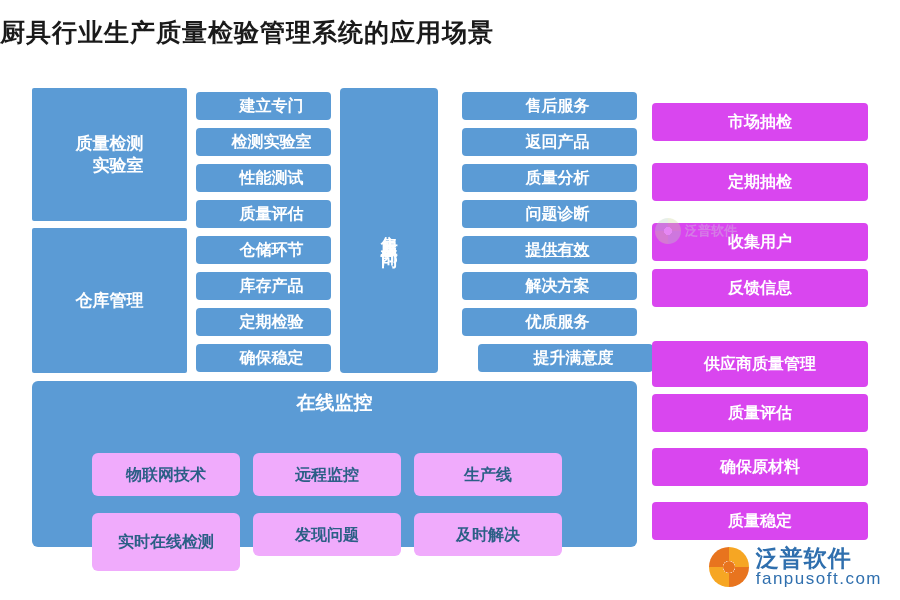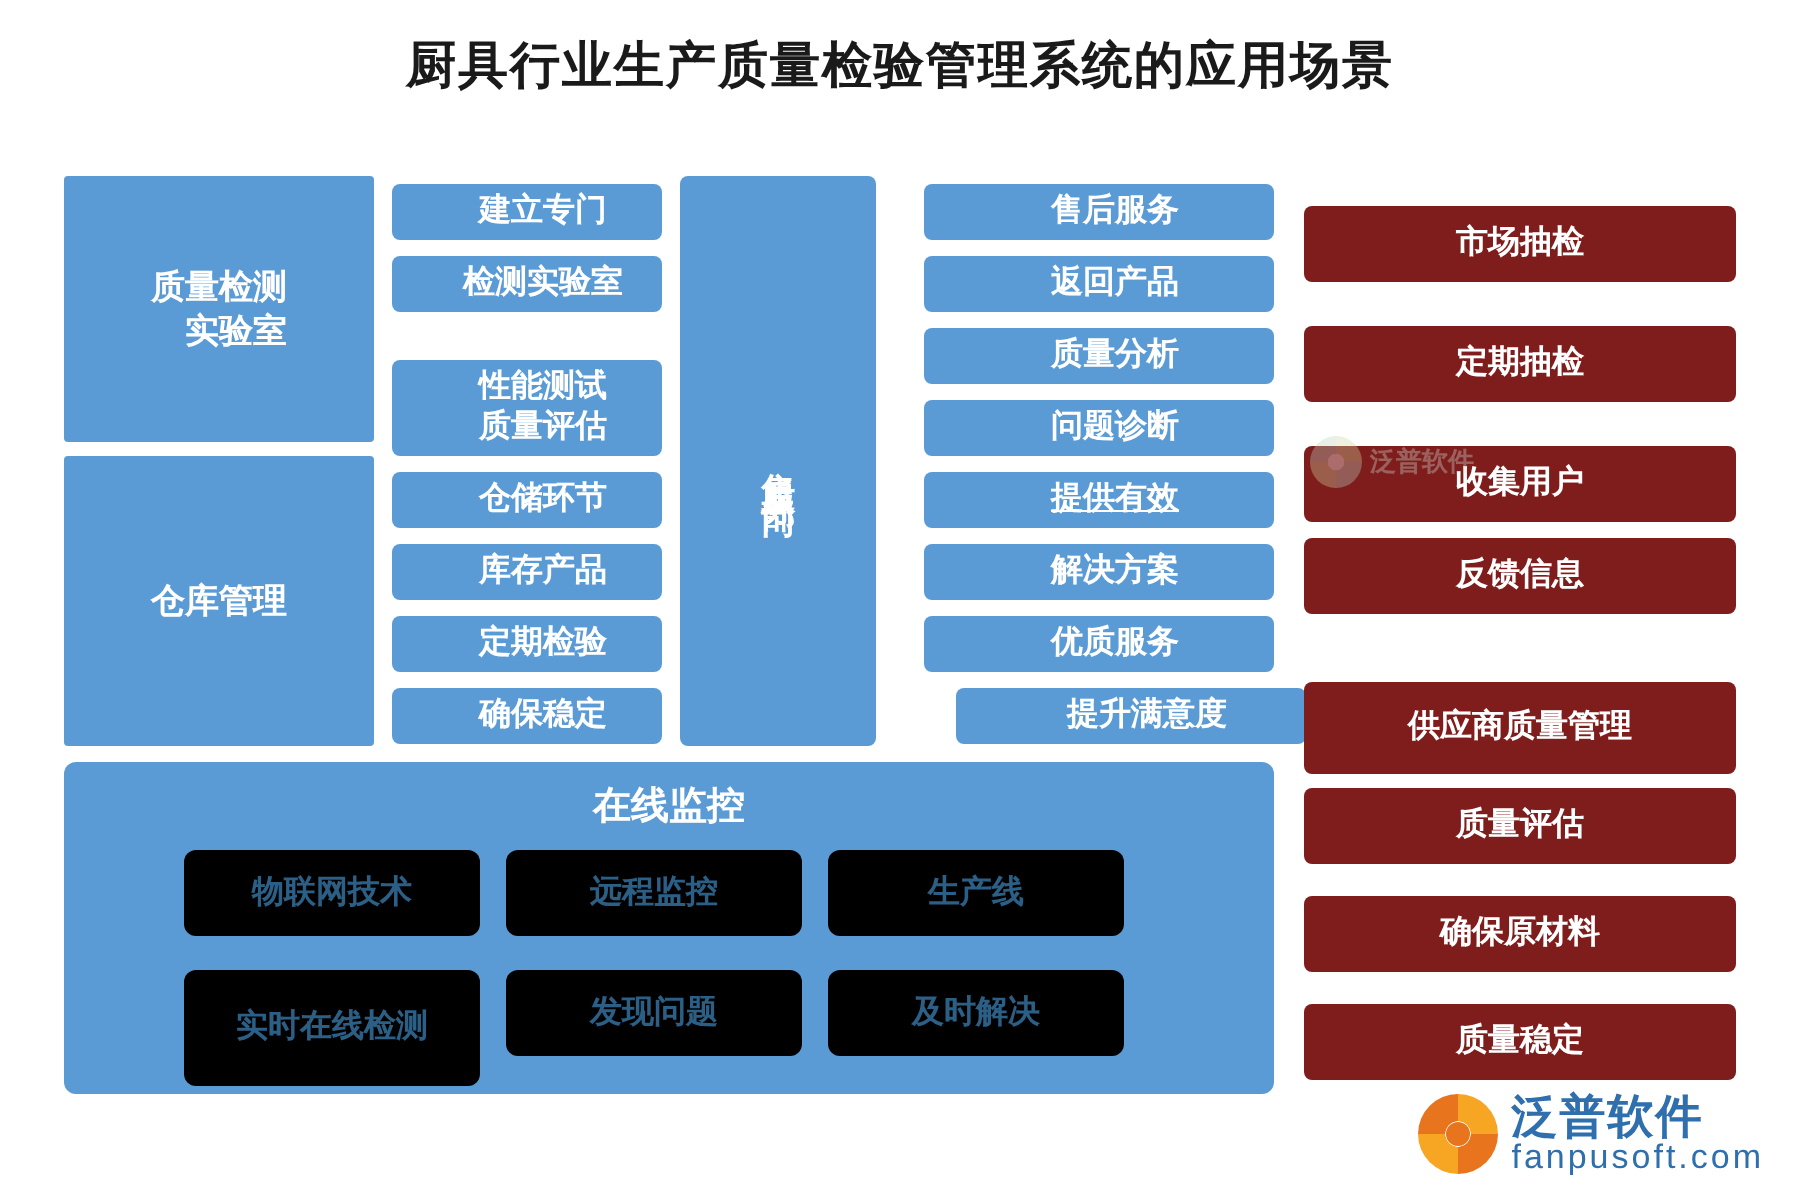--- a/index.html
+++ b/index.html
@@ -6,45 +6,45 @@
   body{
     width:900px;height:600px;
     background:#ffffff;
     font-family:"Liberation Sans","DejaVu Sans",sans-serif;
     position:relative;
     overflow:hidden;
   }
   .title{
     position:absolute;
     top:16px;left:0;width:900px;
-    text-align:center;
     font-size:25px;
     font-weight:bold;
     color:#1a1a1a;
     letter-spacing:1px;
   }
 
   
   .box{
     position:absolute;
     box-sizing:border-box;
     display:flex;
     align-items:center;
     justify-content:center;
     text-align:center;
     color:#ffffff;
     font-weight:bold;
     border-radius:4px;
     line-height:1.25;
   }
   .blue{ background:#5b9bd5; }
-  .green{ background:#7f1d1d; }
+  .green{ background:#d946ef; }
   .white-on-blue{
-    background:#000000;
+    background:#f0abfc;
     color:#1a4d73;
+    margin-top:28px;
   }
 
   .col1-head{ font-size:17px; border-radius:2px;}
   .small-item{ font-size:16px;padding-left:16px; }
   .vertical{
     writing-mode:vertical-rl;
     text-orientation:upright;
     letter-spacing:3px;
     font-size:17px;
   }
@@ -107,21 +107,21 @@
 <div class="box blue col1-head" style="left:32px;top:228px;width:155px;height:145px;">
   <span>仓库管理</span>
 </div>
 
 <div class="box blue small-item" style="left:196px;top:92px;width:135px;height:28px;">
     <span>建立专门</span>
   </div>
 <div class="box blue small-item" style="left:196px;top:128px;width:135px;height:28px;">
     <span>检测实验室</span>
   </div>
-<div class="box blue small-item" style="left:196px;top:180px;width:135px;height:28px;">
+<div class="box blue small-item" style="left:196px;top:164px;width:135px;height:28px;">
     <span>性能测试</span>
   </div>
 <div class="box blue small-item" style="left:196px;top:200px;width:135px;height:28px;">
     <span>质量评估</span>
   </div>
 <div class="box blue small-item" style="left:196px;top:236px;width:135px;height:28px;">
     <span>仓储环节</span>
   </div>
 <div class="box blue small-item" style="left:196px;top:272px;width:135px;height:28px;">
     <span>库存产品</span>

